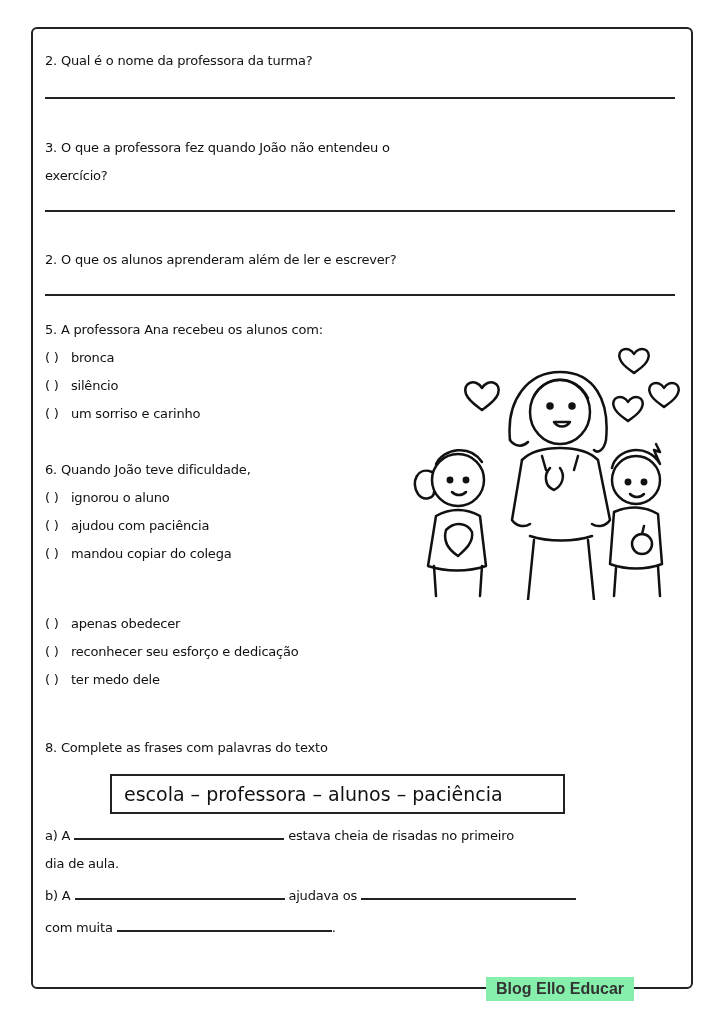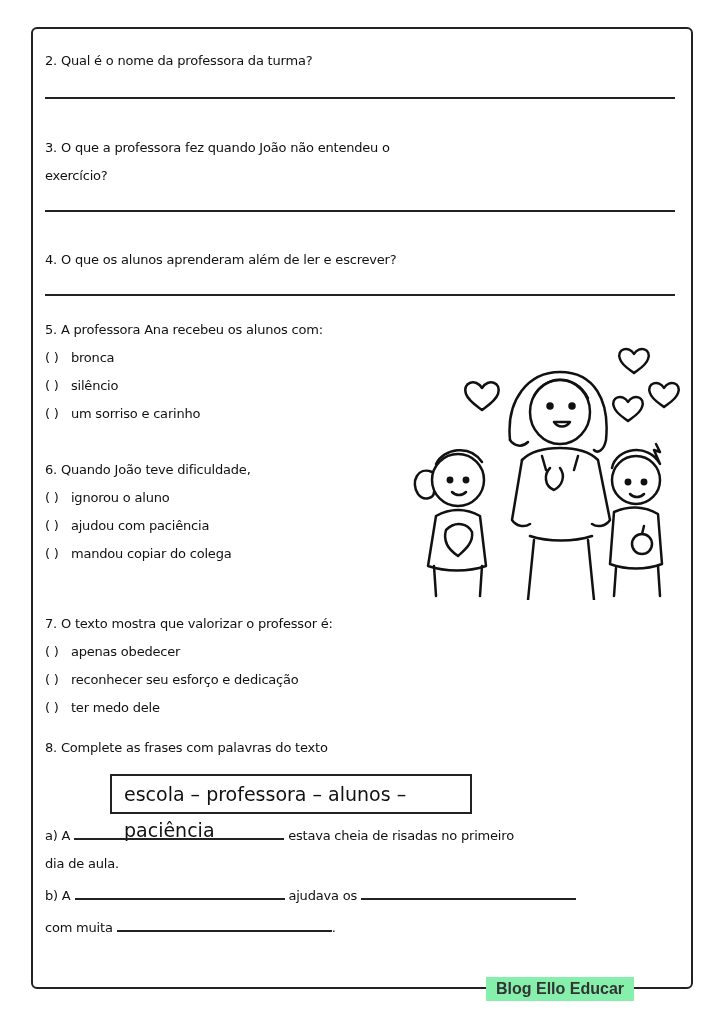--- a/index.html
+++ b/index.html
@@ -5,21 +5,21 @@
   html, body { margin:0; padding:0; background:#fff; }
   body { width:724px; height:1024px; position:relative; overflow:hidden;
          font-family:"DejaVu Sans", sans-serif; color:#111; }
   .frame { position:absolute; left:31px; top:27px; width:662px; height:962px;
            border:2px solid #222; border-radius:6px; box-sizing:border-box; }
   .q { position:absolute; left:45px; font-size:13px; line-height:28px; letter-spacing:-0.2px; }
   .line { position:absolute; left:45px; width:630px; height:0; border-top:2px solid #222; }
   .justify { text-align:justify; text-align-last:left; width:632px; }
   .opt { display:block; }
   .paren { display:inline-block; width:22px; }
-  .wordbox { position:absolute; left:110px; top:774px; width:362px; height:40px;
+  .wordbox { position:absolute; left:110px; top:774px; width:455px; height:40px;
              border:2px solid #222; box-sizing:border-box; font-size:19px; line-height:36px;
              padding-left:12px; }
   .blank { display:inline-block; border-bottom:2px solid #222; height:20px; vertical-align:baseline; }
   .footer { position:absolute; left:486px; top:977px; background:#86efac; padding:0 10px;
             font-family:"Liberation Sans", sans-serif; font-weight:bold; font-size:16px; color:#333; line-height:24px; }
   .illus { position:absolute; left:402px; top:340px; width:290px; height:260px; }
 </style>
 </head>
 <body>
 
@@ -27,21 +27,21 @@
 
 <div class="q" style="top:47px;">2. Qual é o nome da professora da turma?</div>
 <div class="line" style="top:97px;"></div>
 
 <div class="q justify" style="top:134px;">
   <div class="justify" style="width:632px;">3. O que a professora fez quando João não entendeu o</div>
   <div>exercício?</div>
 </div>
 <div class="line" style="top:210px;"></div>
 
-<div class="q" style="top:246px;">4. O que os alunos aprenderam além de ler e escrever?</div>
+<div class="q" style="top:246px;">2. O que os alunos aprenderam além de ler e escrever?</div>
 <div class="line" style="top:294px;"></div>
 
 <div class="q" style="top:316px;">
   <div>5. A professora Ana recebeu os alunos com:</div>
   <span class="opt"><span class="paren">( )</span> <span>bronca</span></span>
   <span class="opt"><span class="paren">( )</span> <span>silêncio</span></span>
   <span class="opt"><span class="paren">( )</span> <span>um sorriso e carinho</span></span>
 </div>
 
 <div class="q" style="top:456px;">
@@ -88,21 +88,20 @@
     <circle cx="242" cy="142" r="2.2" fill="#111"></circle>
     <path d="M228 154 c4 4 10 4 14 0"></path>
     <path d="M212 172 c14-6 30-6 44 2 l4 50 c-16 6-36 6-52 0 z"></path>
     <circle cx="240" cy="204" r="10"></circle>
     <path d="M240 194 l2-8"></path>
     <path d="M214 228 l-2 28 M256 226 l2 30"></path>
   </g>
 </svg>
 
 <div class="q" style="top:610px;">
-  <div>7. O texto mostra que valorizar o professor é:</div>
   <span class="opt"><span class="paren">( )</span> <span>apenas obedecer</span></span>
   <span class="opt"><span class="paren">( )</span> <span>reconhecer seu esforço e dedicação</span></span>
   <span class="opt"><span class="paren">( )</span> <span>ter medo dele</span></span>
 </div>
 
 <div class="q" style="top:734px;text-align:right;">8. Complete as frases com palavras do texto</div>
 <div class="wordbox">escola – professora – alunos – paciência</div>
 
 <div class="q" style="top:818px; width:640px;">
   <div>

